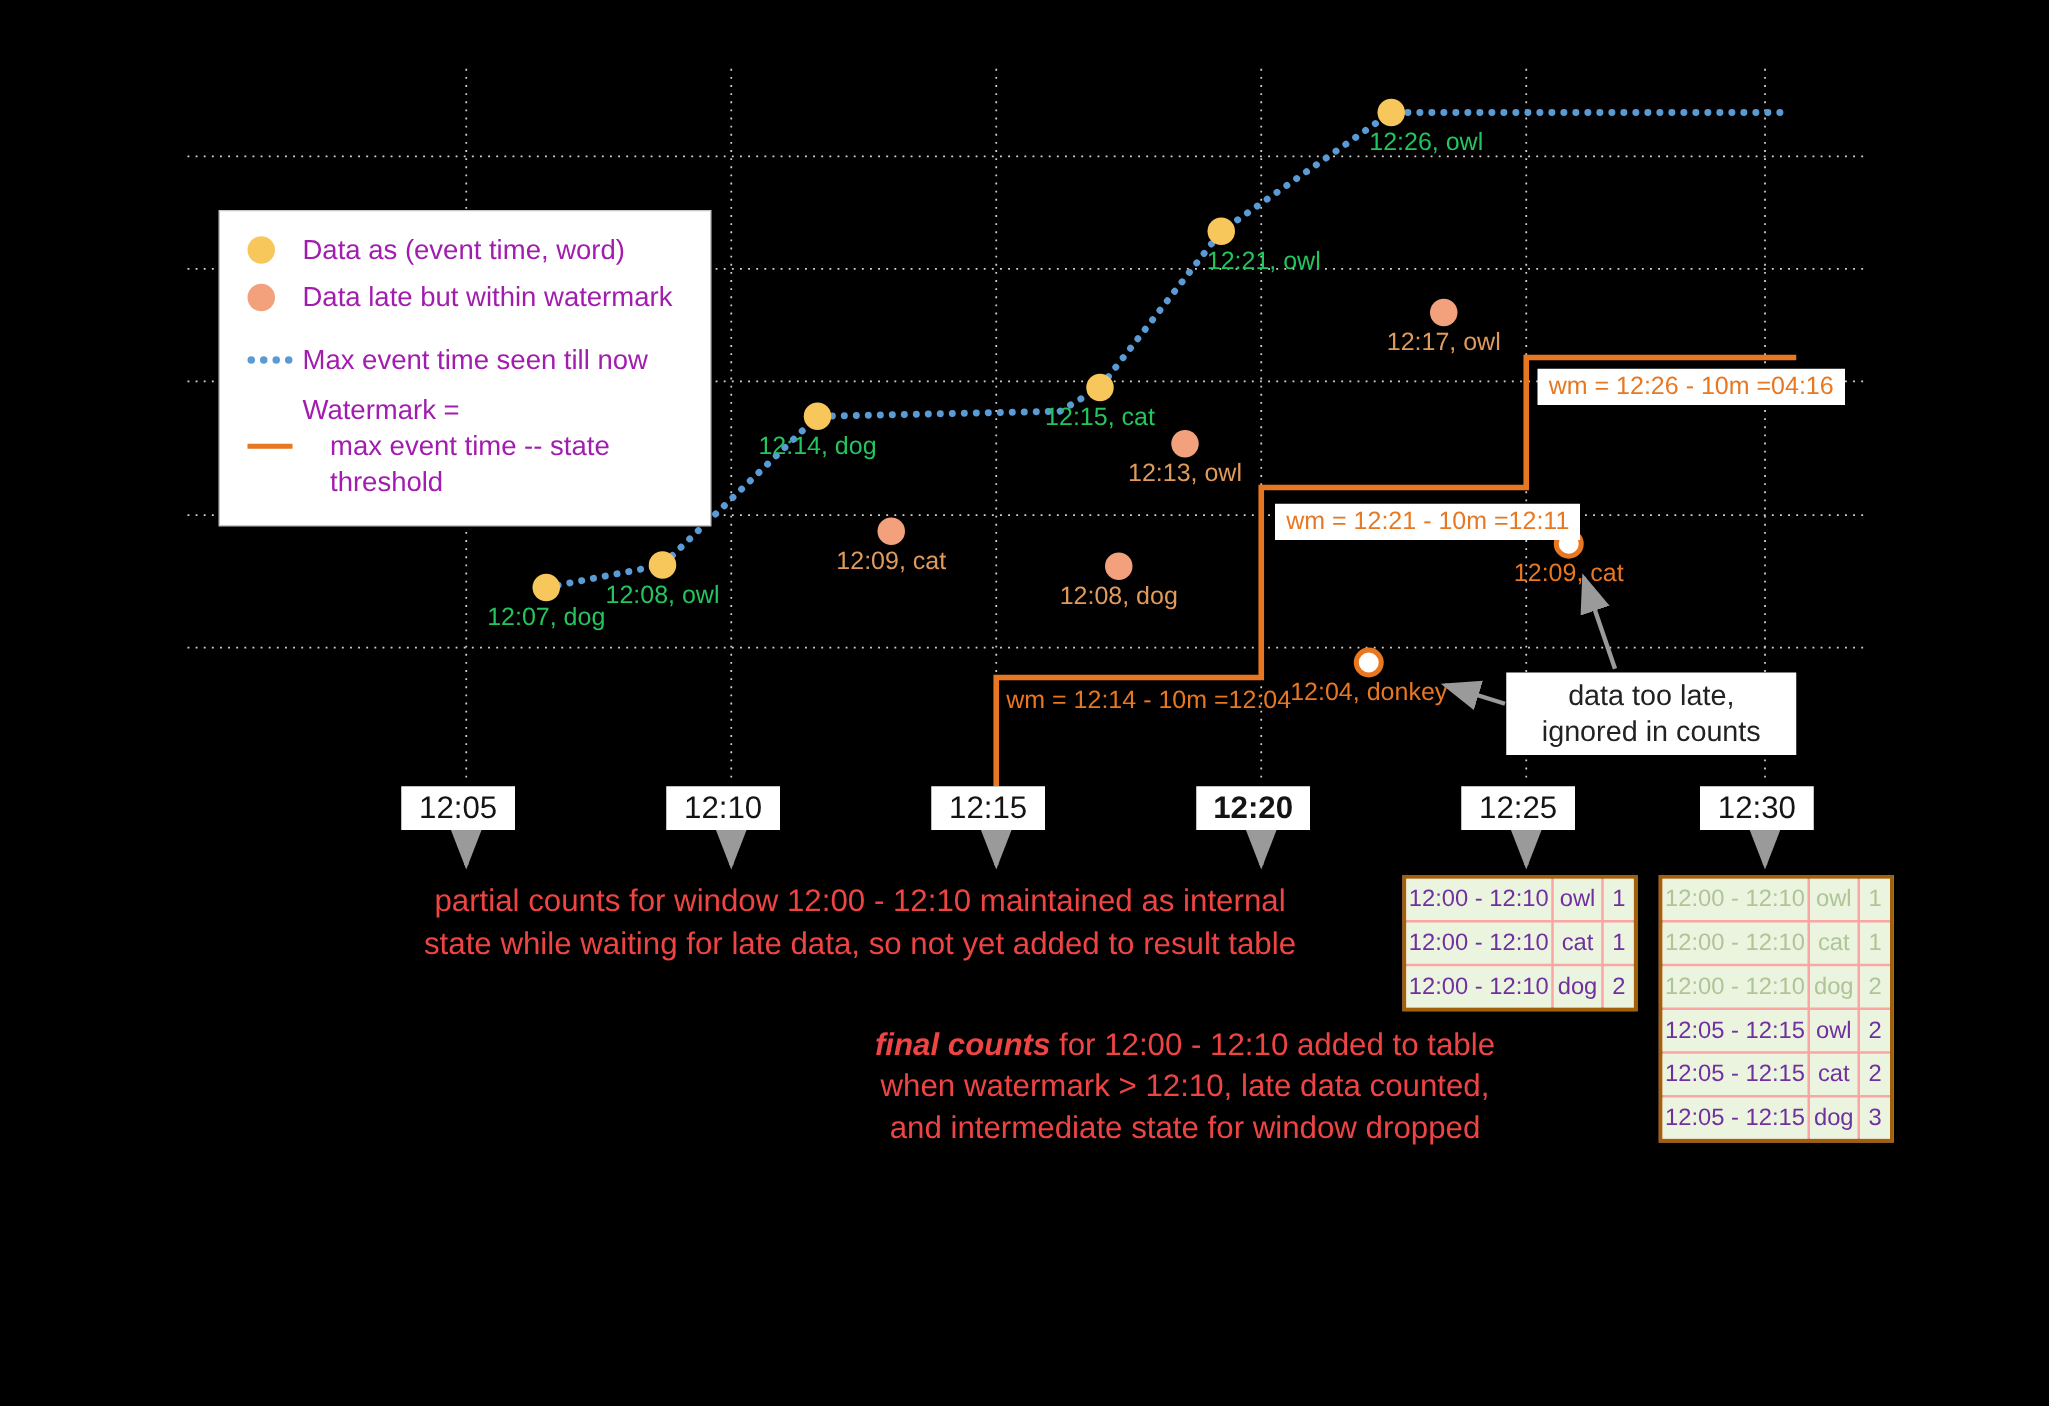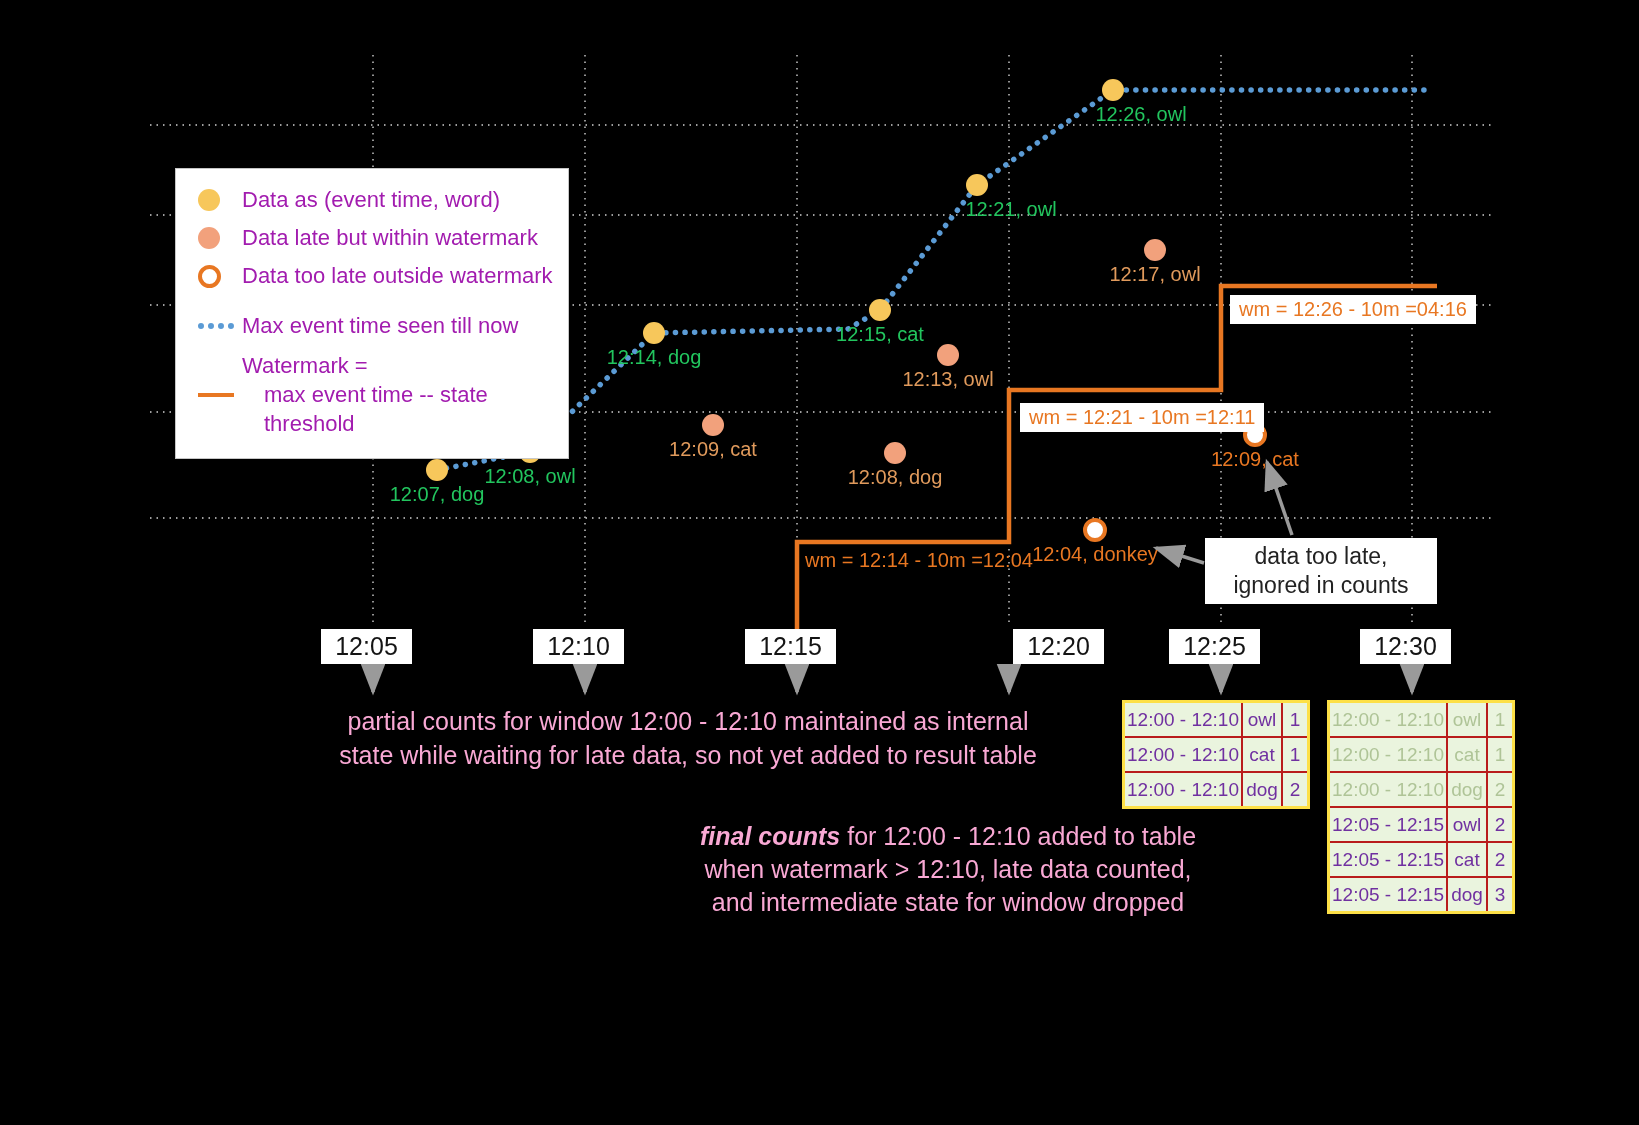--- a/index.html
+++ b/index.html
@@ -44,34 +44,34 @@
   #wm0{left:805px;top:549px;}
   #wm1{left:1020px;top:403px;}
   #wm2{left:1230px;top:295px;}
 
   
   .tbox{
     position:absolute;top:629px;width:91px;height:35px;background:#fff;color:#141414;
     font-size:25px;display:flex;align-items:center;justify-content:center;
   }
   #t0{left:321px;} #t1{left:533px;} #t2{left:745px;}
-  #t3{left:1013px;} #t4{left:1169px;} #t5{left:1360px;}
+  #t3{left:957px;font-weight:bold;} #t4{left:1169px;} #t5{left:1360px;}
 
   
   #toolate-note{
     position:absolute;left:1205px;top:538px;width:232px;height:66px;background:#fff;color:#222;
     font-size:23px;line-height:29px;display:flex;flex-direction:column;align-items:center;justify-content:center;
   }
-  .red-note{position:absolute;color:#f9a8d4;text-align:center;font-size:25px;}
+  .red-note{position:absolute;color:#ef4444;text-align:center;font-size:25px;}
   #note-partial{left:318px;top:704px;width:740px;line-height:34px;}
   #note-final{left:693px;top:820px;width:510px;line-height:33px;}
   #note-final .em{font-style:italic;font-weight:bold;}
 
   
-  .rtable{position:absolute;background:#b91c1c;border:3px solid #fde047;}
+  .rtable{position:absolute;background:#fca5a5;border:3px solid #a16207;}
   #table-early{left:1122px;top:700px;}
   #table-final{left:1327px;top:700px;}
   .trow{display:grid;grid-template-columns:116px 38px 24px;gap:2px;}
   .trow + .trow{margin-top:2px;}
   .tc{
     background:#EAF4DE;color:#7030A0;font-size:19px;height:33px;
     display:flex;align-items:center;justify-content:center;white-space:nowrap;
   }
   .trow.faded .tc{color:#AFC497;}
 </style>
@@ -177,26 +177,20 @@
           <span class="ldot yellow"></span>
         </span>
       <span>Data as (event time, word)</span>
     </div>
     <div class="lrow">
       <span class="licon">
           <span class="ldot salmon"></span>
         </span>
       <span>Data late but within watermark</span>
     </div>
-    <div class="lrow">
-      <span class="licon">
-          <span class="ldot open"></span>
-        </span>
-      <span>Data too late outside watermark</span>
-    </div>
     <div class="lrow gap">
       <span class="licon">
           <span class="lline-blue"></span>
         </span>
       <span>Max event time seen till now</span>
     </div>
     <div class="lrow">
       <span class="licon">
           <span class="lline-orange"></span>
         </span>

